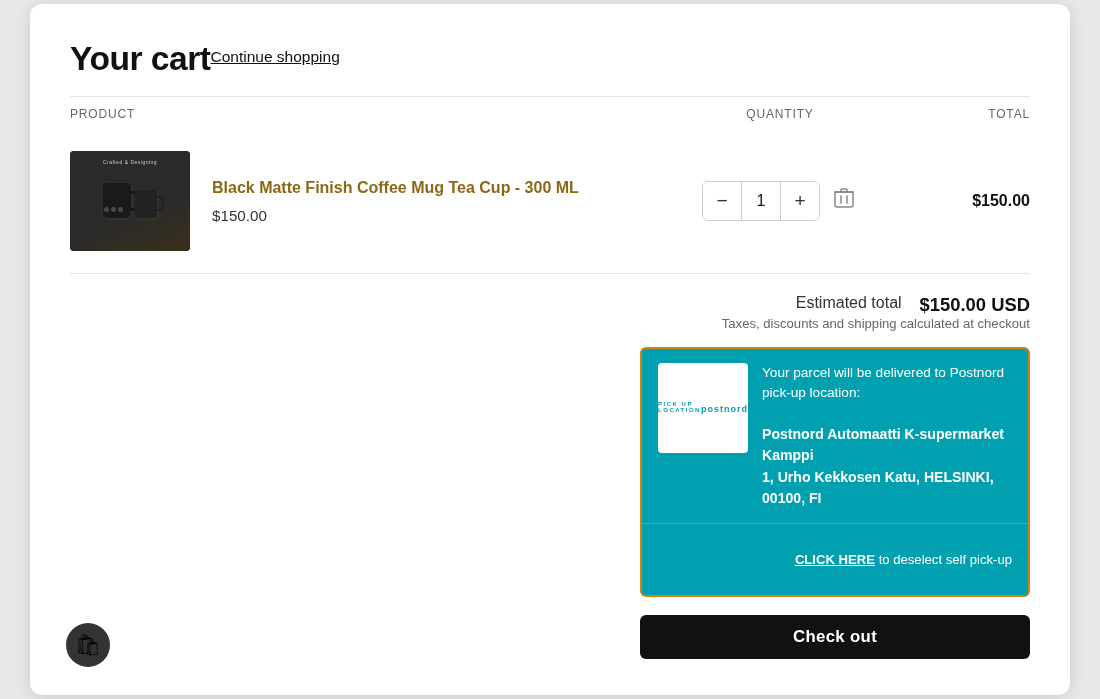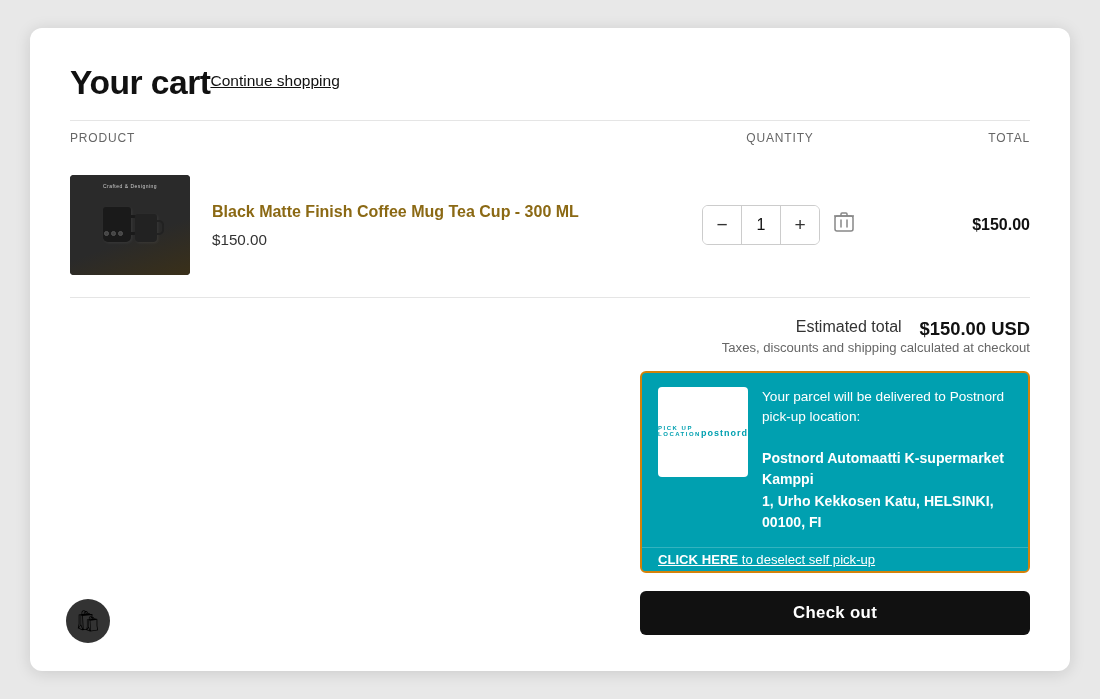--- a/index.html
+++ b/index.html
@@ -289,26 +289,25 @@
       color: #fff;
       font-size: 0.85rem;
       line-height: 1.5;
     }
     .pickup-text .location-name {
       font-weight: 700;
       font-size: 0.88rem;
     }
     .pickup-deselect {
       background: #00a0b0;
-      text-align: left;
-      padding: 4px 16px;
+      text-align: right;
+      padding: 28px 16px;
       font-size: 0.82rem;
       color: #fff;
       border-top: 1px solid rgba(255,255,255,0.2);
-      text-decoration: underline;
     }
     .pickup-deselect a {
       color: #fff;
       font-weight: 700;
       text-decoration: underline;
       cursor: pointer;
     }
 
     .checkout-btn {
       width: 390px;

